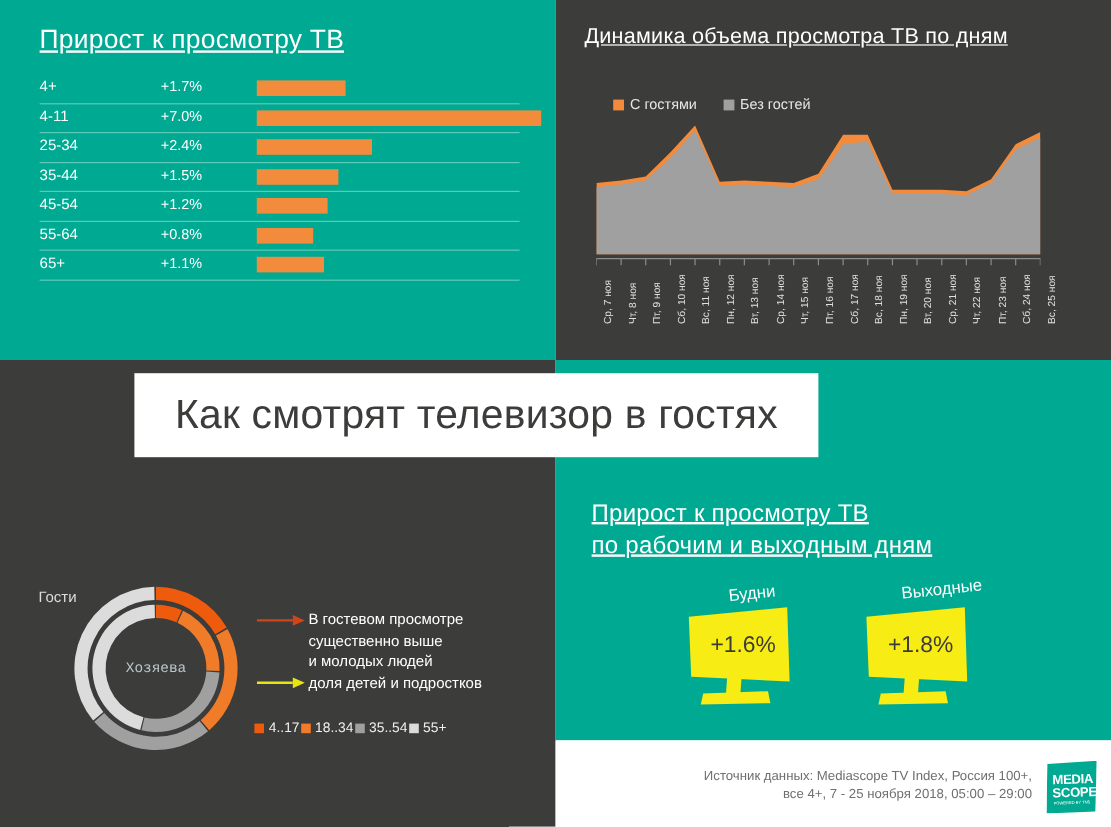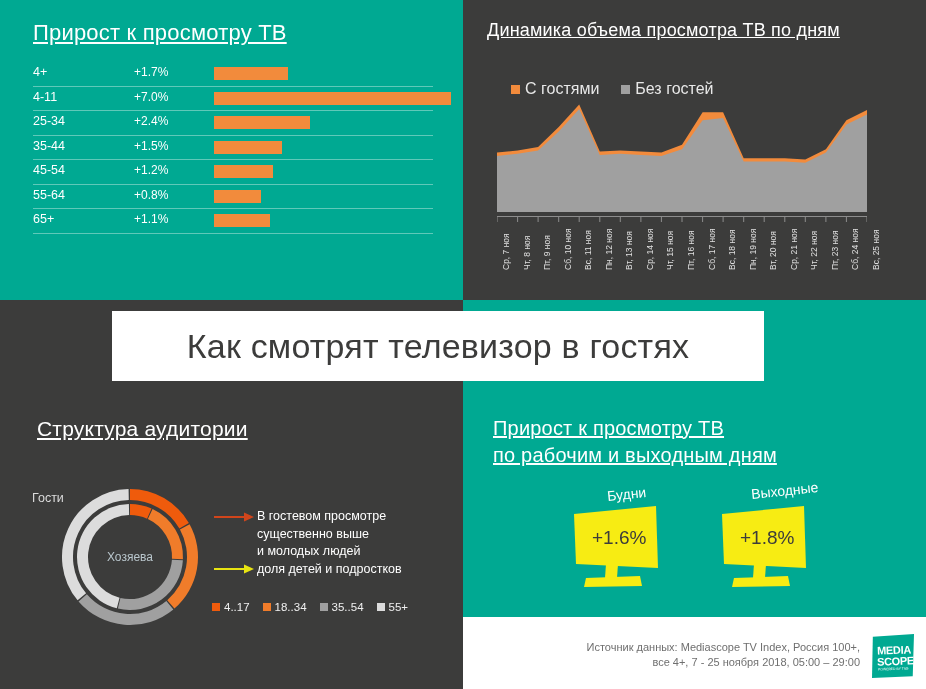--- a/index.html
+++ b/index.html
@@ -8,55 +8,55 @@
 
   
   .panel{position:absolute;}
   #panel-tl{left:0;top:0;width:463px;height:300px;background:#00a992;}
   #panel-tr{left:463px;top:0;width:463px;height:300px;background:#3c3c3b;}
   #panel-bl{left:0;top:300px;width:463px;height:389px;background:#3c3c3b;}
   #panel-br{left:463px;top:300px;width:463px;height:317px;background:#00a992;}
   #panel-footer{left:463px;top:617px;width:463px;height:72px;background:#ffffff;}
 
   
-  #title-banner{position:absolute;left:112px;top:311px;width:652px;height:70px;background:#ffffff;
+  #title-banner{position:absolute;left:112px;top:311px;width:570px;height:70px;background:#ffffff;
     display:flex;align-items:center;justify-content:center;z-index:20;}
   #title-banner .t{font-size:34px;color:#3c3c3b;letter-spacing:.2px;white-space:nowrap;}
 
   
   .h-white{position:absolute;color:#ffffff;font-size:21px;font-weight:400;letter-spacing:.2px;text-decoration:underline;}
 
   
   #bars{position:absolute;left:33px;top:62px;width:400px;}
   .bar-row{position:relative;height:23.5px;border-bottom:1.5px solid #5fc9b9;}
   .bar-row .lbl{position:absolute;left:0;top:3px;font-size:12.5px;color:#ffffff;}
   .bar-row .val{position:absolute;left:101px;top:3px;font-size:12px;color:#ffffff;}
   .bar-row .bar{position:absolute;left:181px;top:5px;height:13px;background:#f28b3c;}
 
   
   #area-legend{position:absolute;left:511px;top:80px;display:flex;gap:22px;align-items:center;}
-  .lg-item{display:flex;align-items:center;gap:5px;font-size:16px;color:#e8e8e8;}
+  .lg-item{display:flex;align-items:center;gap:5px;font-size:12px;color:#e8e8e8;}
   .lg-sw{width:9px;height:9px;display:inline-block;}
   #area-wrap{position:absolute;left:497px;top:100px;width:370px;height:112px;}
   #area-svg{display:block;}
   #area-axis{position:absolute;left:497px;top:212px;width:370px;height:12px;}
   #area-ticks{position:absolute;left:497px;top:212px;width:370px;height:62px;}
   .tick-lab{position:absolute;top:0;transform-origin:left top;transform:rotate(-90deg);
     font-size:8.5px;color:#e0e0e0;white-space:nowrap;}
 
   
   #donut-wrap{position:absolute;left:60px;top:487px;width:140px;height:140px;}
   #donut-svg{display:block;}
   #guests-label{position:absolute;left:32px;top:491px;font-size:12.5px;color:#dcdcdc;}
   #hosts-label{position:absolute;left:60px;top:487px;width:140px;height:140px;
-    display:flex;align-items:center;justify-content:center;font-size:12px;color:#b9c6cc;}
+    display:flex;align-items:center;justify-content:center;font-size:12px;color:#b9c6cc;font-family:Liberation Mono, monospace;}
   #annot{position:absolute;left:257px;top:508px;width:200px;}
   #annot .ln{font-size:12.5px;color:#ffffff;line-height:17.5px;white-space:nowrap;}
   .arrow{position:absolute;left:-43px;width:40px;height:10px;}
-  #donut-legend{position:absolute;left:212px;top:601px;display:flex;gap:13px;align-items:flex-end;}
+  #donut-legend{position:absolute;left:212px;top:601px;display:flex;gap:1px;align-items:flex-end;}
   .dl-item{display:flex;align-items:center;gap:4px;font-size:11.5px;color:#f0f0f0;}
   .dl-sw{width:8px;height:8px;display:inline-block;}
 
   
   .tv{position:absolute;}
   .tv .cap{position:absolute;font-size:14px;color:#ffffff;white-space:nowrap;
     transform:rotate(-6deg);transform-origin:left bottom;}
   .tv .val{position:absolute;font-size:19px;color:#3c3c3b;white-space:nowrap;}
 
   
@@ -181,21 +181,20 @@
       <div class="tick-lab" style="left: 312.3px; top: 58px;">Чт, 22 ноя</div>
       <div class="tick-lab" style="left: 332.9px; top: 58px;">Пт, 23 ноя</div>
       <div class="tick-lab" style="left: 353.4px; top: 58px;">Сб, 24 ноя</div>
       <div class="tick-lab" style="left: 374px; top: 58px;">Вс, 25 ноя</div>
     </div>
 
   <div id="title-banner">
     <div class="t">Как смотрят телевизор в гостях</div>
   </div>
 
-  <div class="h-white" style="left:37px;top:417px;font-size:21px;">Структура аудитории</div>
 
   <div id="donut-wrap">
     <svg id="donut-svg" width="140" height="140" viewBox="0 0 140 140">
         <path d="M70 2 A68 68 0 0 1 128.88972745734185 36.00000000000001 L119.363448015713 41.5 A57 57 0 0 0 70 13 Z" fill="#ef5b0c"></path>
         <path d="M129.58885424298273 37.24075016108337 A68 68 0 0 1 114.43260107132716 121.47566378431945 L107.244974427436 113.14871817215013 A57 57 0 0 0 119.94948076250023 42.54004057620223 Z" fill="#f07c2a"></path>
         <path d="M113.3448313029109 122.39490050875366 A68 68 0 0 1 18.52433621568055 114.43260107132716 L26.851281827849874 107.244974427436 A57 57 0 0 0 106.33316741567532 113.91925483821998 Z" fill="#a0a0a0"></path>
         <path d="M17.605099491246335 113.3448313029109 A68 68 0 0 1 68.57591544793175 2.0149135237105043 L68.80628206664866 13.01250104193381 A57 57 0 0 0 26.080745161780015 106.33316741567532 Z" fill="#dcdcdc"></path>
         <path d="M70 17 A53 53 0 0 1 91.55704208301741 21.582090744942157 L87.0829390091836 31.631090779010762 A42 42 0 0 0 70 28 Z" fill="#ef5b0c"></path>
         <path d="M92.56630245294886 22.04416621930097 A53 53 0 0 1 122.9535099952395 72.21940964764758 L111.96315886415205 71.75877745662639 A42 42 0 0 0 87.88273024573306 31.997263796427184 Z" fill="#f07c2a"></path>
         <path d="M122.89541660669839 73.32789753505362 A53 53 0 0 1 57.89740388413523 121.59968185227748 L60.409263455352445 110.89031392067272 A42 42 0 0 0 111.91712259398741 72.63720182023117 Z" fill="#a0a0a0"></path>

